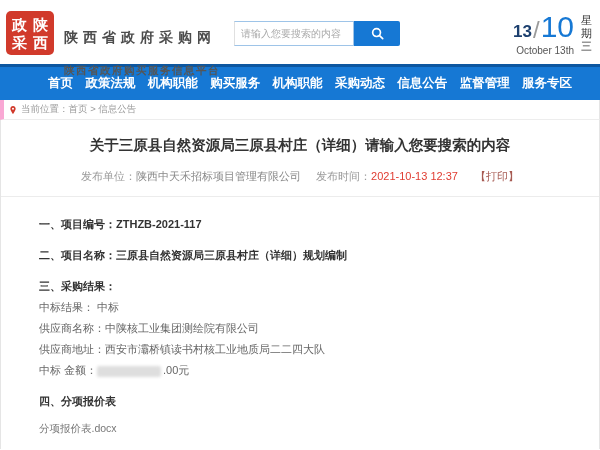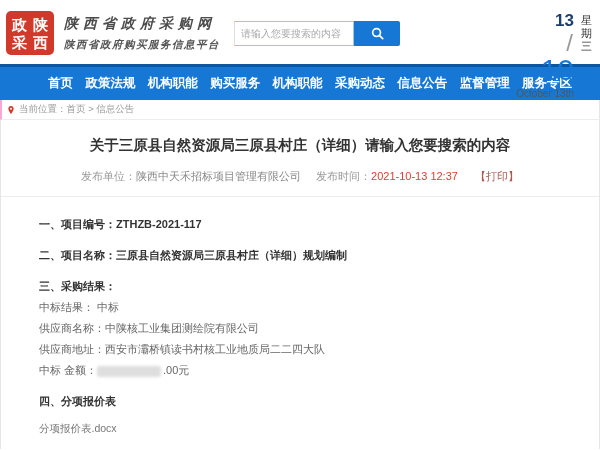--- a/index.html
+++ b/index.html
@@ -7,55 +7,55 @@
     font-family:"Liberation Sans", sans-serif; }
   .page { position:relative; width:600px; height:450px; }
 
   
   .header { position:relative; height:64px; background:#fff; }
   .logo { position:absolute; left:6px; top:11px; width:48px; height:44px;
     background:#d13a2b; border-radius:5px; color:#fff; display:grid;
     grid-template-columns:1fr 1fr; grid-template-rows:1fr 1fr;
     font-weight:bold; font-size:15px; line-height:1; padding:4px 3px; }
   .logo span { display:flex; align-items:center; justify-content:center; }
-  .site-titles { position:absolute; left:64px; top:15px; color:#4c4c4c;font-style:italic; }
+  .site-titles { position:absolute; left:64px; top:29px; color:#4c4c4c; }
   .site-name { font-size:14px; font-weight:bold; letter-spacing:5px; }
-  .site-sub { font-size:10.5px; font-weight:bold; letter-spacing:1.5px; margin-top:5px; color:#555; }
+  .site-sub { font-size:10.5px; font-weight:bold; letter-spacing:1.5px; margin-top:17px; color:#555; }
 
   .searchbar { position:absolute; left:234px; top:21px; height:25px; display:flex; }
   .search-select { width:64px; height:25px; border:1px solid #9ec4e8; border-right:none;
     display:flex; align-items:center; justify-content:space-between; padding:0 6px;
     font-size:10px; color:#777; background:#fff; cursor:pointer; }
   .caret { font-size:7px; color:#555; }
   .search-input { width:120px; height:25px; border:1px solid #9ec4e8; border-left:1px solid #e0e0e0;
     font-size:10px; color:#333; padding:0 6px; outline:none; }
   .search-input::placeholder { color:#aaa; }
   .search-btn { width:46px; height:25px; background:#1678d4; border:none; cursor:pointer;
     display:flex; align-items:center; justify-content:center; border-radius:0 2px 2px 0; }
 
   .datebox { position:absolute; right:8px; top:12px; display:flex; }
   .date-main { text-align:right; }
-  .date-line { display:flex; align-items:flex-end; justify-content:flex-end; line-height:1;flex-direction:column; }
+  .date-line { display:flex; align-items:flex-end; justify-content:flex-end; line-height:1; }
   .date-day { font-size:17px; font-weight:bold; color:#1c3f6e; padding-bottom:2px; }
   .date-slash { font-size:24px; color:#9a9a9a; font-weight:200; margin:0 1px; }
   .date-month { font-size:30px; font-weight:normal; color:#1678d4; }
   .date-en { font-size:10px; color:#555; margin-top:3px; }
   .weekday { display:flex; flex-direction:column; margin-left:7px; margin-top:2px;
     font-size:11px; color:#333; line-height:13px; text-align:center; }
 
   
   .nav { height:36px; background:#1678d4; border-top:3px solid #0d57a0;
     display:flex; align-items:center; justify-content:space-between;
     padding:0 28px 0 48px; }
   .nav-item { color:#fff; font-size:12.5px; font-weight:bold; cursor:pointer; white-space:nowrap; }
 
   
   .crumbbar { height:20px; display:flex; align-items:center; padding-left:5px;
     font-size:9.5px; color:#999; border-bottom:1px solid #ededed;
-    border-left:2px solid #f9a8d4; border-right:1px solid #e5e5e5; }
+    border-left:4px solid #f9a8d4; border-right:1px solid #e5e5e5; }
   .pin { width:8px; height:8px; margin-right:4px; flex:0 0 auto; }
 
   
   .content { border-left:1px solid #e5e5e5; border-right:1px solid #e5e5e5;
     height:329px; padding-top:16px; }
   .art-title { text-align:center; font-size:14.5px; font-weight:bold; color:#333; }
   .art-meta { text-align:center; font-size:11px; color:#999; margin-top:14px; }
   .meta-pub { color:#888; }
   .meta-date { color:#e03c31; }
   .meta-print { color:#a65a52; margin-left:14px; cursor:pointer; }

